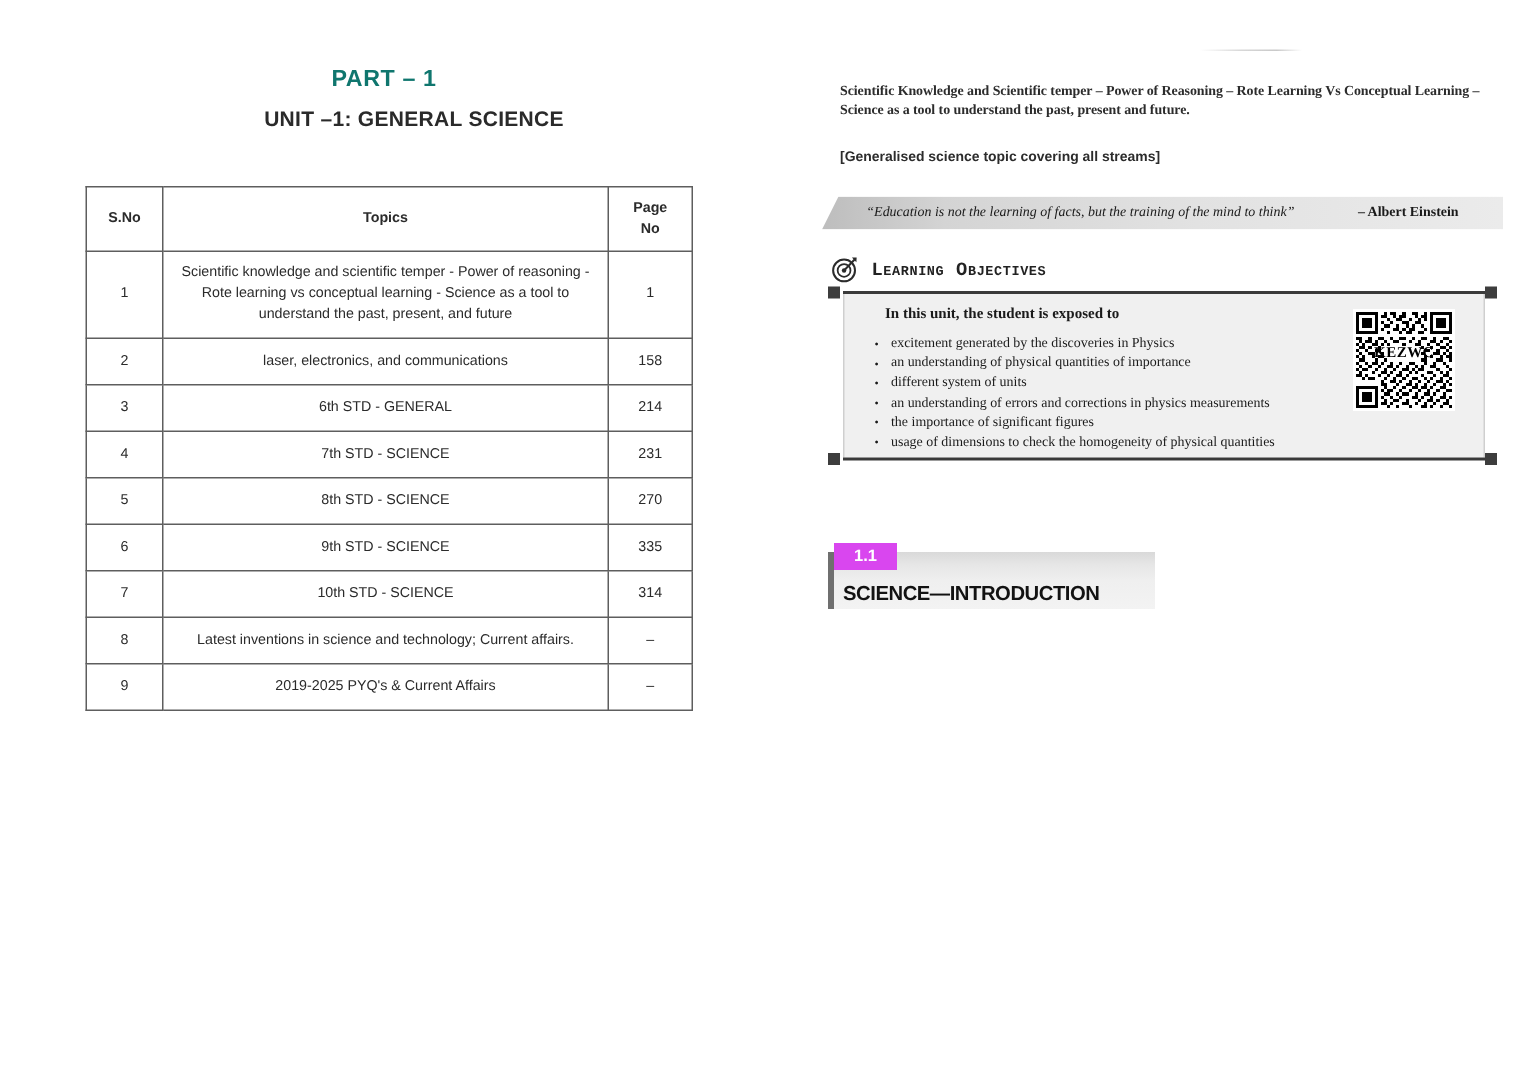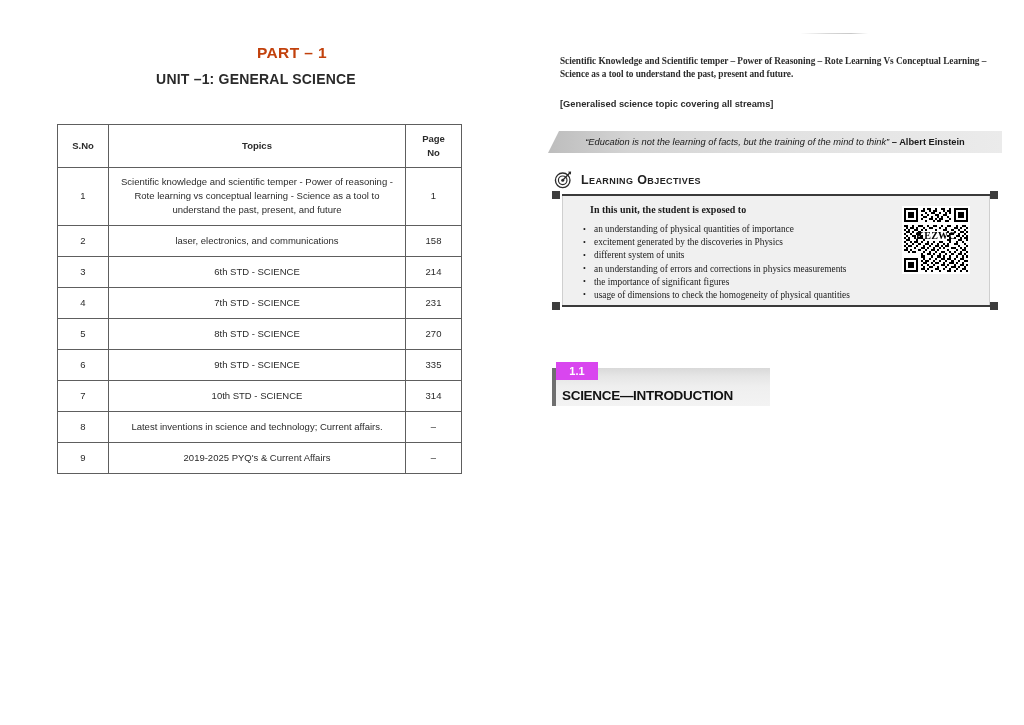--- a/index.html
+++ b/index.html
@@ -24,32 +24,32 @@
   }
 
   .part-title {
     position: absolute;
     left: 0; top: 44px;
     width: 512px;
     text-align: center;
     font-size: 15.5px;
     font-weight: bold;
     letter-spacing: 0.4px;
-    color: #c2410c;
-    margin-left: 36px;
+    color: #0f766e;
   }
   .unit-title {
     position: absolute;
     left: 0; top: 71px;
     width: 512px;
     text-align: center;
     font-size: 14px;
     font-weight: bold;
     letter-spacing: 0.2px;
     color: #2a2a2a;
+    padding-left: 20px;
   }
 
   #toc-table {
     position: absolute;
     left: 57px; top: 124px;
     width: 405px;
     border-collapse: collapse;
     table-layout: fixed;
   }
   #toc-table td, #toc-table th {
@@ -115,39 +115,40 @@
     background: linear-gradient(to right, #bdbdbd 0%, #d4d4d4 18%, #e2e2e2 55%, #ebebeb 100%);
     clip-path: polygon(11px 0, 100% 0, 100% 100%, 0 100%);
   }
   .quote-text {
     position: absolute;
     left: 36px; top: 131px;
     width: 454px; height: 22px;
     display: flex;
     align-items: center;
     justify-content: center;
-    font-family: Liberation Sans, sans-serif;
+    font-family: Liberation Serif, serif;
     font-size: 9.3px;
     color: #1a1a1a;
     white-space: nowrap;
+    gap: 20px;
   }
   .quote-text .q { font-style: italic; }
   .quote-text .a { font-weight: bold; font-style: normal; }
 
   
   .lo-header {
     position: absolute;
     left: 42px; top: 170px;
     display: flex;
     align-items: center;
     gap: 8px;
   }
   .lo-icon { width: 19px; height: 19px; display: block; }
   .lo-title {
-    font-family: Liberation Sans, sans-serif;
+    font-family: Liberation Mono, monospace;
     font-size: 12.5px;
     font-weight: bold;
     font-variant: small-caps;
     letter-spacing: 0.4px;
     color: #222;
   }
 
   .lo-box {
     position: absolute;
     left: 44px; top: 194px;
@@ -297,21 +298,21 @@
           <td>Scientific knowledge and scientific temper - Power of reasoning - Rote learning vs conceptual learning - Science as a tool to understand the past, present, and future</td>
           <td class="col-page">1</td>
         </tr>
         <tr class="row-std">
           <td class="col-sno">2</td>
           <td>laser, electronics, and communications</td>
           <td class="col-page">158</td>
         </tr>
         <tr class="row-std">
           <td class="col-sno">3</td>
-          <td>6th STD - SCIENCE</td>
+          <td>6th STD - GENERAL</td>
           <td class="col-page">214</td>
         </tr>
         <tr class="row-std">
           <td class="col-sno">4</td>
           <td>7th STD - SCIENCE</td>
           <td class="col-page">231</td>
         </tr>
         <tr class="row-std">
           <td class="col-sno">5</td>
           <td>8th STD - SCIENCE</td>
@@ -372,22 +373,22 @@
     <div class="lo-inner"></div>
     <div class="lo-line top"></div>
     <div class="lo-line bottom"></div>
     <div class="lo-sq tl"></div>
     <div class="lo-sq tr"></div>
     <div class="lo-sq bl"></div>
     <div class="lo-sq br"></div>
 
     <div class="lo-lead">In this unit, the student is exposed to</div>
     <ul class="lo-list" id="lo-list">
+        <li>excitement generated by the discoveries in Physics</li>
         <li>an understanding of physical quantities of importance</li>
-        <li>excitement generated by the discoveries in Physics</li>
         <li>different system of units</li>
         <li>an understanding of errors and corrections in physics measurements</li>
         <li>the importance of significant figures</li>
         <li>usage of dimensions to check the homogeneity of physical quantities</li>
       </ul>
 
     <div class="qr">
       <svg width="68" height="68" viewBox="0 0 33 33" shape-rendering="crispEdges">
         <rect width="33" height="33" fill="#ffffff"></rect>
         <g fill="#000000">

